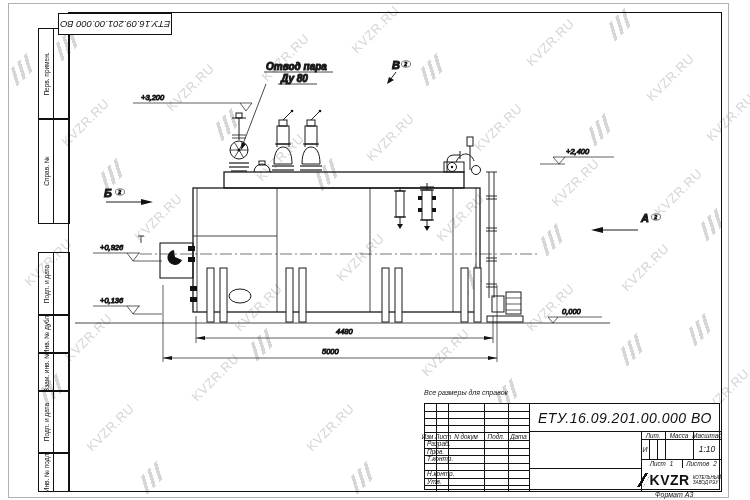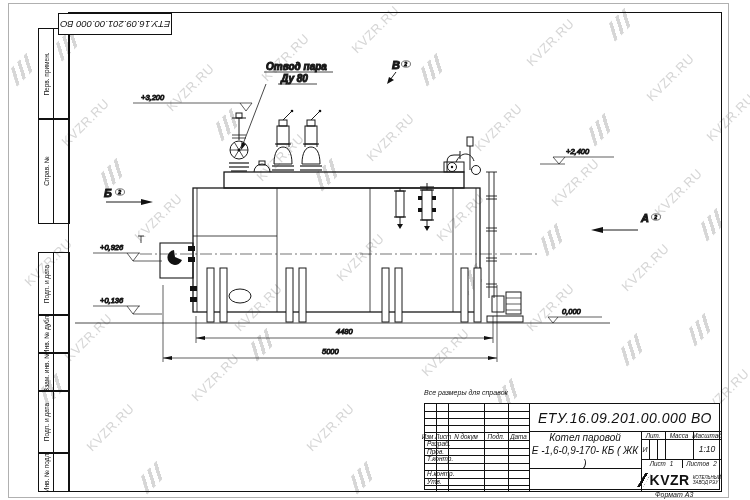--- a/index.html
+++ b/index.html
@@ -389,24 +389,20 @@
     <div class="abs ctext small-lbl" style="left:83px;top:28px;width:21px;height:8px;">Дата</div>
 
     <div class="abs row-lbl" style="left:0;top:36px;width:23px;height:7.5px;">Разраб.</div>
     <div class="abs row-lbl" style="left:0;top:43.5px;width:23px;height:7.5px;">Пров.</div>
     <div class="abs row-lbl" style="left:0;top:51px;width:23px;height:7.5px;">Т.контр.</div>
     <div class="abs row-lbl" style="left:0;top:66px;width:23px;height:7.5px;">Н.контр.</div>
     <div class="abs row-lbl" style="left:0;top:73.5px;width:23px;height:7.5px;">Утв.</div>
 
     <div class="abs ctext" style="left:104px;top:0;width:192px;height:27px;font-size:14px;letter-spacing:.5px;">ЕТУ.16.09.201.00.000  ВО</div>
 
-    <div class="abs ctext" style="left:104px;top:28px;width:112px;height:36px;flex-direction:column;font-size:10px;line-height:13px;">
-      <span>Котел паровой</span>
-      <span>Е -1,6-0,9-170- КБ ( ЖК )</span>
-    </div>
 
     <div class="tb-line" style="left:216px;top:35px;width:80px;height:1px;"></div>
     <div class="tb-line" style="left:240px;top:27px;width:1px;height:28px;"></div>
     <div class="tb-line" style="left:268px;top:27px;width:1px;height:28px;"></div>
     <div class="abs ctext small-lbl" style="left:216px;top:27px;width:24px;height:8px;">Лит.</div>
     <div class="abs ctext small-lbl" style="left:240px;top:27px;width:28px;height:8px;">Масса</div>
     <div class="abs ctext small-lbl" style="left:268px;top:27px;width:28px;height:8px;">Масштаб</div>
     <div class="tb-line" style="left:224px;top:35px;width:1px;height:20px;"></div>
     <div class="tb-line" style="left:232px;top:35px;width:1px;height:20px;"></div>
     <div class="abs ctext" style="left:216px;top:35px;width:8px;height:20px;font-size:7px;">И</div>

